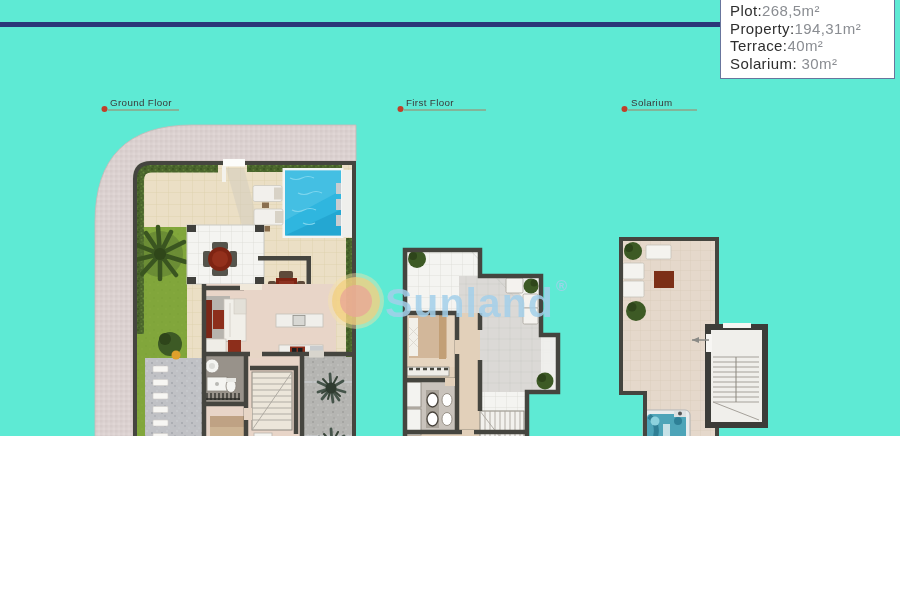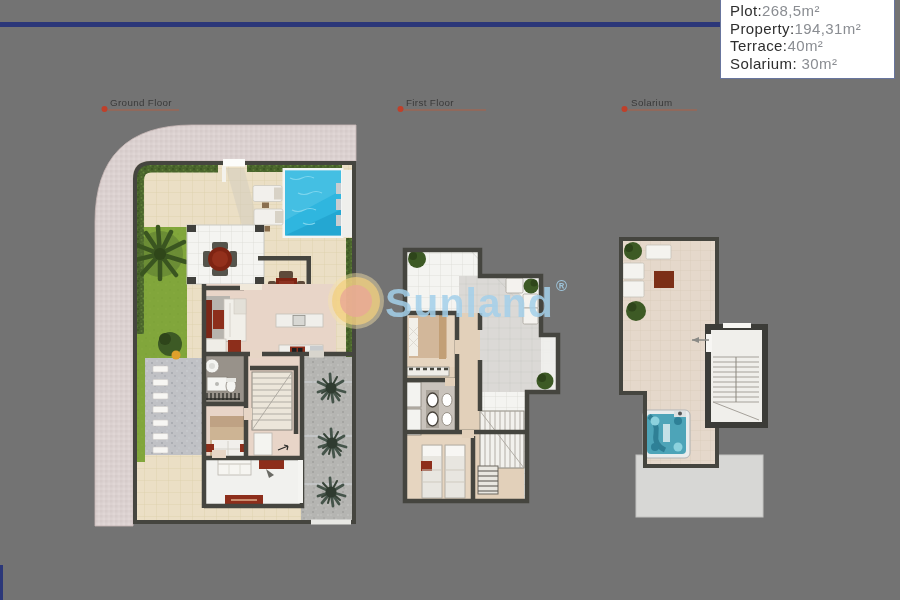--- a/index.html
+++ b/index.html
@@ -1,16 +1,16 @@
 <!DOCTYPE html>
 <html><head>
 <meta charset="utf-8">
 <style>
   html,body{margin:0;padding:0;background:#ffffff;}
-  #page{position:relative;width:900px;height:600px;background:#737373;overflow:hidden;
+  #page{position:relative;width:900px;height:436px;background:#5eead4;overflow:hidden;
         font-family:"Liberation Sans",sans-serif;}
   #topline{position:absolute;left:0;top:22px;width:721px;height:5px;background:#2b3779;}
   #botbar{position:absolute;left:0;top:565px;width:3px;height:35px;background:#2b3779;}
   #infobox{position:absolute;left:720px;top:-6px;width:175px;height:85px;background:#ffffff;
            border:1.5px solid #68759d;font-size:15px;line-height:17.5px;letter-spacing:0.4px;color:#2e2e2e;
            padding:7px 0 0 9px;box-sizing:border-box;}
   #infobox .v{color:#8a8d92;}
 </style>
 </head>
 <body>

